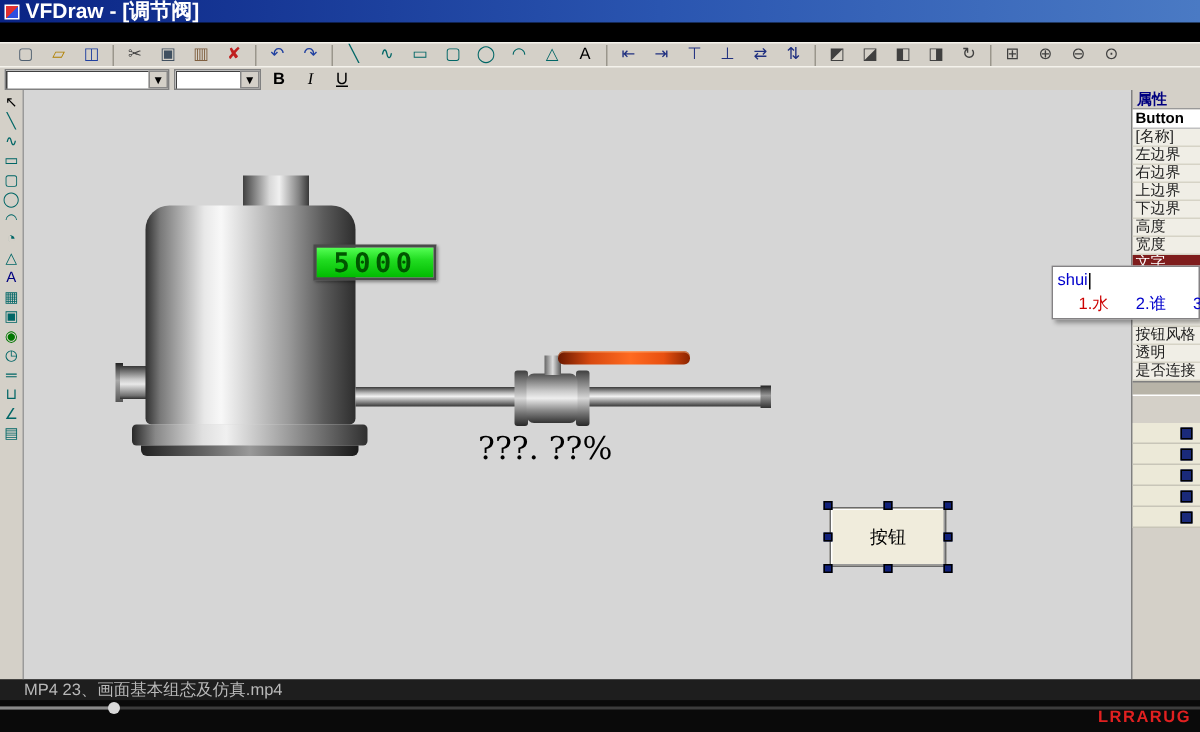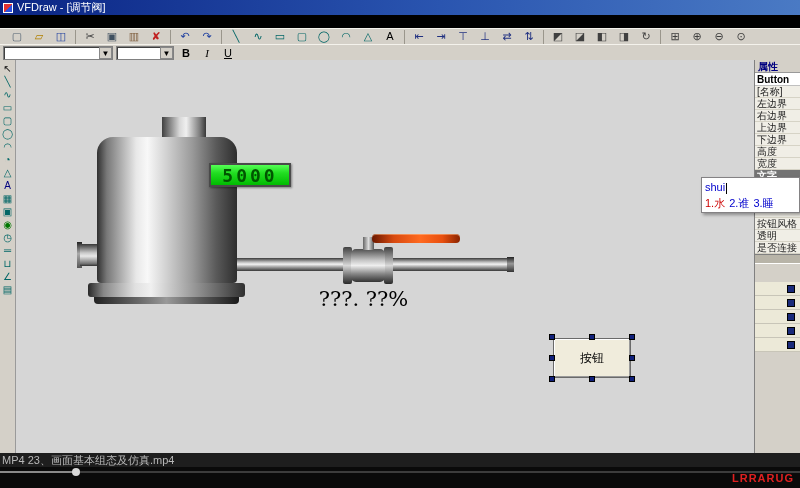--- a/index.html
+++ b/index.html
@@ -7,21 +7,21 @@
   .screen { position:relative; width:800px; height:488px; background:#000;
             font-family:"Liberation Sans", sans-serif; overflow:hidden; }
 
   
   .titlebar { position:absolute; left:0; top:0; width:800px; height:15px;
               background:linear-gradient(90deg,#0a2484,#2a55b0 55%,#4a7ac4);
               display:flex; align-items:center; padding:0 3px; }
   .app-icon { width:10px; height:10px; margin-right:4px;
               background:linear-gradient(135deg,#e03030 50%,#3050e0 50%);
               border:1px solid #fff; }
-  .title-text { color:#fff; font-weight:normal; font-size:11px; line-height:15px; white-space:nowrap; }
+  .title-text { color:#fff; font-weight:bold; font-size:14px; line-height:15px; white-space:nowrap; }
 
   
   .menubar { position:absolute; left:0; top:15px; width:800px; height:13px;
              background:#d4d0c8; display:flex; align-items:center; font-size:11px; }
   .menu-item { padding:0 7px; line-height:13px; color:#000; white-space:nowrap; }
 
   
   .toolbar { position:absolute; left:0; top:28px; width:800px; height:16px;
              background:#d4d0c8; border-top:1px solid #f4f2ec; display:flex; align-items:center; padding-left:3px; }
   .tb-group { display:flex; align-items:center; padding:0 3px; border-right:1px solid #9a968c; height:14px; }
@@ -103,42 +103,42 @@
 
   
   .props { position:absolute; left:754px; top:60px; width:46px; height:393px;
            background:#d4d0c8; border-left:1px solid #808080; font-size:10px; overflow:hidden; }
   .props-header { height:13px; line-height:13px; color:#000080; font-weight:bold;
            padding-left:3px; border-bottom:1px solid #999; }
   .props-obj { height:13px; line-height:13px; font-weight:bold; background:#fff;
            padding-left:2px; border-bottom:1px solid #c0c0c0; white-space:nowrap; overflow:hidden; }
   .prop-row { height:12px; line-height:12px; padding-left:2px; background:#f0eee6;
            border-bottom:1px solid #d6d3c6; color:#222; white-space:nowrap; overflow:hidden; }
-  .prop-row.selected { background:#737373; color:#fff;font-weight:bold; }
+  .prop-row.selected { background:#7f1d1d; color:#fff; }
   .props-band { height:10px; background:#b8b4a8; border-top:1px solid #808080; border-bottom:1px solid #fff; }
   .prop-btn-rows { margin-top:18px; }
   .prop-btn-row { position:relative; height:14px; background:#ece9d8; border-bottom:1px solid #c8c5b8;
            padding-left:2px; line-height:14px; color:#444; white-space:nowrap; overflow:hidden; }
   .prop-mini-btn { position:absolute; right:5px; top:3px; width:8px; height:8px;
            background:#1a2a7a; border:1px solid #000; }
 
   
   .ime { position:absolute; left:701px; top:177px; width:99px; height:36px; z-index:50;
          background:#fff; border:1px solid #848284; box-shadow:2px 2px 3px rgba(0,0,0,.35);
          font-size:11px; padding:1px 3px; }
   .ime-comp { height:16px; line-height:16px; color:#0000cc; }
   .ime-caret { display:inline-block; width:1px; height:11px; background:#000; vertical-align:middle; margin-left:1px; }
   .ime-cands { height:16px; line-height:16px; white-space:nowrap; }
-  .cand { margin-right:4px; color:#0000cc; }
+  .cand { margin-right:4px; color:#0000cc;margin-left:14px; }
   .cand.first { color:#cc0000; }
 
   
   .media-bar { position:absolute; left:0; top:453px; width:800px; height:14px;
            background:#1e1e1e; color:#b8b8b8; font-size:11px; line-height:14px;
-           padding-left:2px; white-space:nowrap; overflow:hidden; }
+           padding-left:16px; white-space:nowrap; overflow:hidden; }
   .seek-area { position:absolute; left:0; top:467px; width:800px; height:21px; background:#0a0a0a; }
   .seek-line { position:absolute; left:0; top:4px; width:800px; height:2px; background:#3c3c3c; }
   .seek-played { position:absolute; left:0; top:4px; width:76px; height:2px; background:#8a8a8a; }
   .seek-dot { position:absolute; left:72px; top:1px; width:8px; height:8px; border-radius:50%; background:#d8d8d8; }
   .watermark { position:absolute; right:6px; top:5px; color:#e02020; font-weight:bold;
            font-size:11px; letter-spacing:1px; }
 </style>
 </head>
 <body>
 

